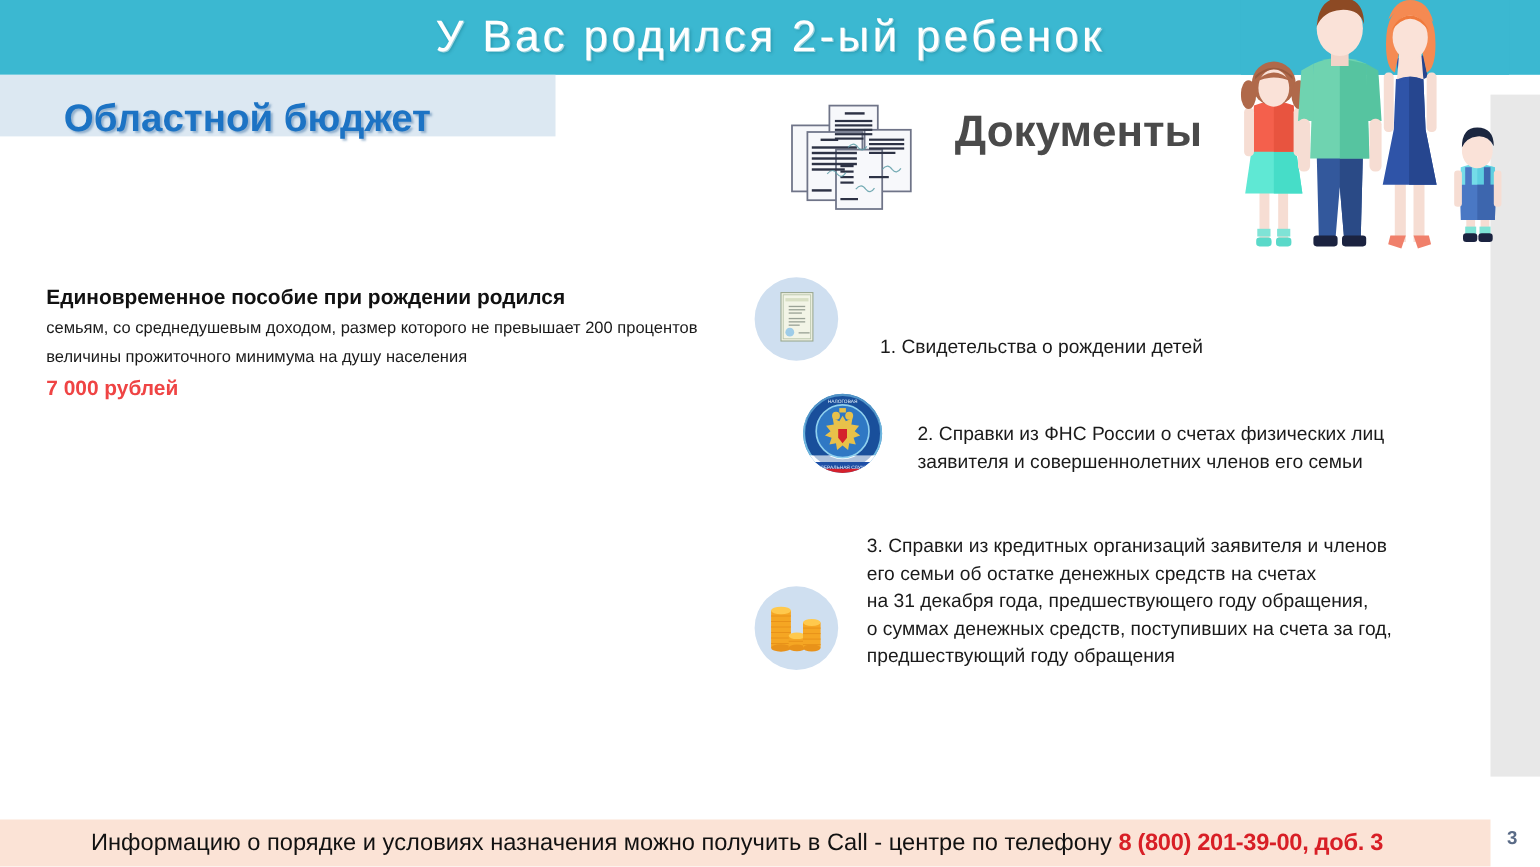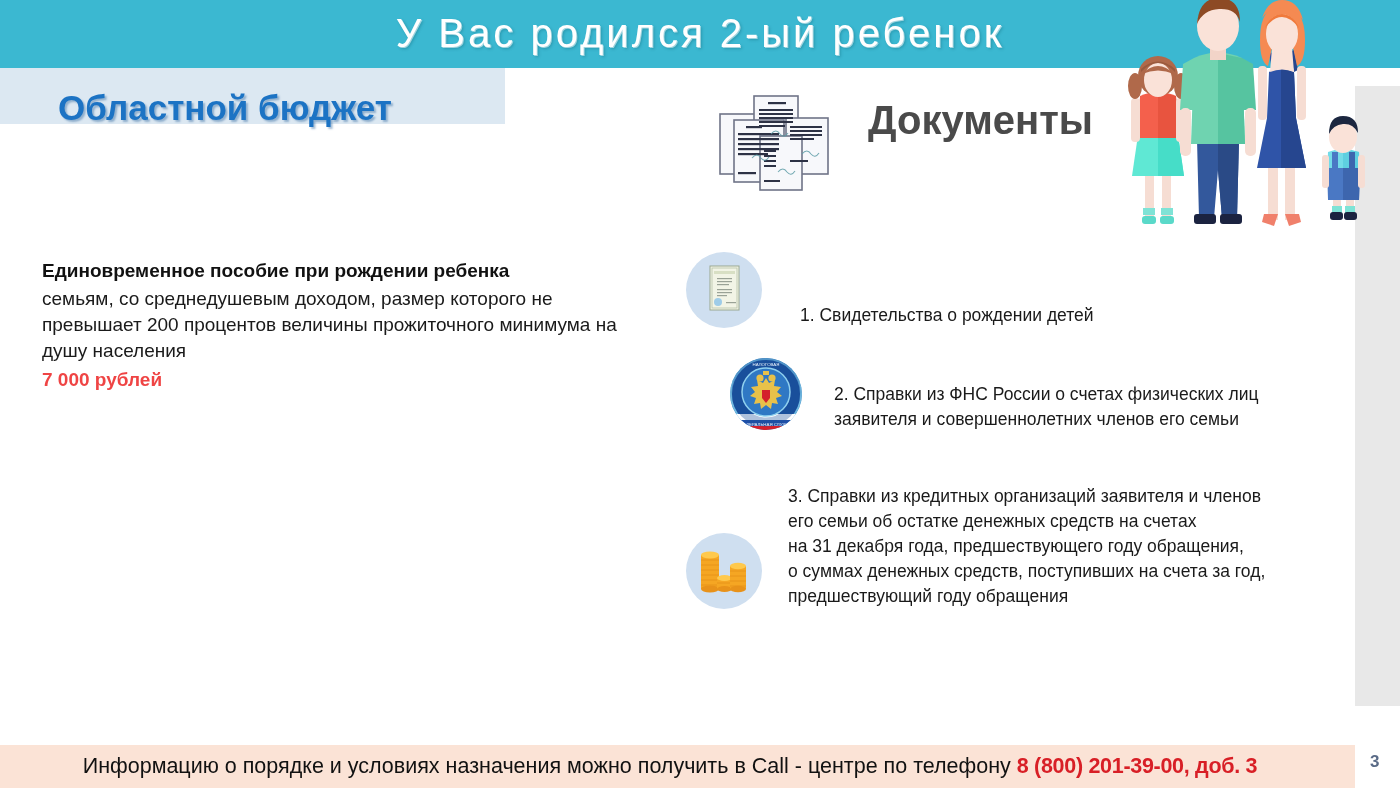--- a/index.html
+++ b/index.html
@@ -90,21 +90,21 @@
     width: 600px;
   }
   .left-title {
     font-size: 19px;
     font-weight: bold;
     color: #111111;
     line-height: 26px;
     margin: 0 0 2px 0;
   }
   .left-body {
-    font-size: 19px;
+    font-size: 15px;
     font-weight: 400;
     color: #1a1a1a;
     line-height: 26px;
     margin: 0;
   }
   .left-amount {
     margin-top: 4px;
     font-size: 19px;
     font-weight: bold;
     color: #ef4444;
@@ -361,21 +361,21 @@
         <rect x="230" y="155" width="7" height="33" rx="3" fill="#f6ddd3"></rect>
 
         <ellipse cx="215" cy="137" rx="14" ry="16" fill="#fae2d8"></ellipse>
 
         <path d="M201 134 q0 -18 14 -18 q15 0 15 17 q-5 -10 -15 -9 q-10 1 -14 10 z" fill="#1c2740"></path>
       </g>
     </svg>
   </div>
 
   <div class="left-block">
-    <div class="left-title">Единовременное пособие при рождении ребенка</div>
+    <div class="left-title">Единовременное пособие при рождении родился</div>
     <div class="left-body">семьям, со среднедушевым доходом, размер которого не превышает 200 процентов величины прожиточного минимума на душу населения</div>
     <div class="left-amount">7 000 рублей</div>
   </div>
 
   <div class="doc-item doc-item-1">
     <div class="doc-badge">
       <div class="circle-bg"></div>
       <svg width="76" height="76" viewBox="0 0 76 76" style="position:absolute;left:0;top:0;">
         <rect x="24" y="14" width="29" height="44" fill="#f2f4e6" stroke="#9aa890" stroke-width="1"></rect>
         <rect x="26" y="16" width="25" height="40" fill="none" stroke="#b7c4a8" stroke-width="0.8"></rect>

